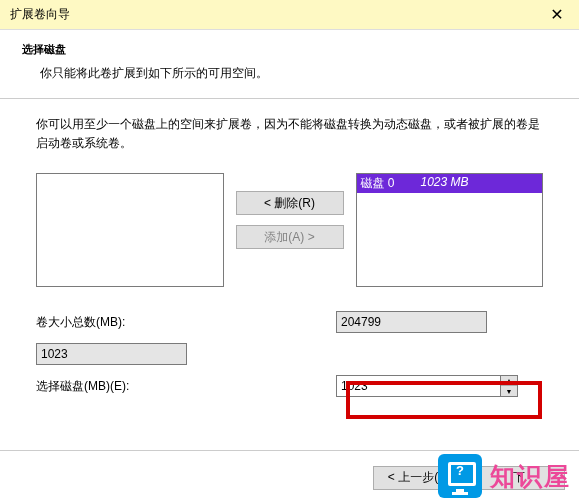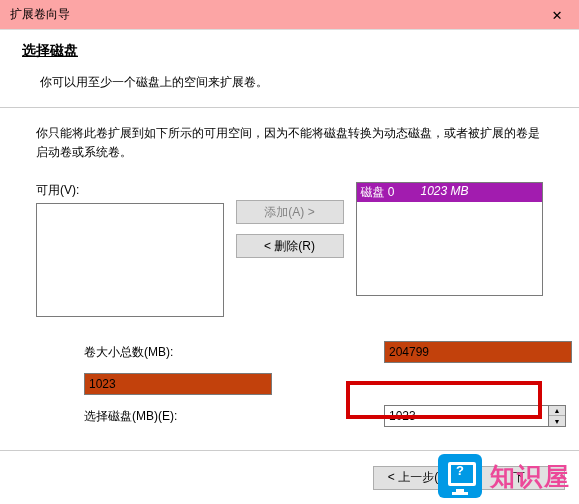--- a/index.html
+++ b/index.html
@@ -1,41 +1,41 @@
 <!DOCTYPE html>
 <html><head>
   <meta charset="utf-8">
   <style>
     * { box-sizing: border-box; margin: 0; padding: 0; }
     body { font-family: "Microsoft YaHei", "Segoe UI", sans-serif; font-size: 12px; background: #fff; width: 579px; height: 504px; overflow: hidden; position: relative; }
-    .titlebar { height: 30px; background: #fca5a5; border-bottom: 1px solid #ddd; display: flex; align-items: center; padding-left: 10px; justify-content: space-between; font-family: Liberation Mono, monospace; }
+    .titlebar { height: 30px; background: #fef9c3; border-bottom: 1px solid #ddd; display: flex; align-items: center; padding-left: 10px; justify-content: space-between; }
     .titlebar-title { font-size: 12px; }
     .close-btn { width: 44px; height: 30px; display: flex; align-items: center; justify-content: center; font-size: 16px; cursor: pointer; }
     .header { padding: 12px 22px 16px 22px; }
-    .header-title { font-weight: bold; font-size: 14px; margin-bottom: 14px; text-decoration: underline; }
+    .header-title { font-weight: bold; font-size: 11px; margin-bottom: 8px; }
     .header-sub { padding-left: 18px; font-size: 12px; }
     .divider { border-top: 1px solid #ccc; margin: 0; }
     .content { padding: 16px 36px 10px 36px; }
     .note { font-size: 12px; line-height: 1.6; margin-bottom: 20px; }
     .lists-row { display: flex; align-items: flex-start; gap: 12px; margin-bottom: 24px; }
     .list-col { flex: 1; }
     .list-label { font-size: 12px; margin-bottom: 4px; }
     .listbox { border: 1px solid #7a7a7a; height: 114px; background: #fff; overflow: auto; }
     .listitem { padding: 1px 4px; font-size: 12px; }
-    .listitem.selected { background: #a21caf; color: #fff; display: flex; }
+    .listitem.selected { background: #6d28d9; color: #fff; display: flex; }
     .listitem .disk-name { flex: 0 0 60px; }
     .listitem .disk-size { flex: 1; font-style: italic; }
     .btn-col { display: flex; flex-direction: column; gap: 10px; padding-top: 18px; width: 108px; }
     .btn { border: 1px solid #adadad; background: #e1e1e1; height: 24px; font-size: 12px; cursor: pointer; font-family: inherit; }
     .btn[disabled] { color: #838383; cursor: default; background: #e1e1e1; border-color: #adadad; }
-    .fields { margin-top: 6px; margin-left: 48px; }
+    .fields { margin-top: 6px; }
     .field-row { display: flex; align-items: center; margin-bottom: 10px; }
     .field-label { flex: 0 0 300px; font-size: 12px; }
     .field-value { flex: 1; }
-    .ro-field { border: 1px solid #7a7a7a; height: 22px; width: 188px; padding: 2px 4px; font-size: 12px; background: #c2410c; font-family: inherit; }
+    .ro-field { border: 1px solid #7a7a7a; height: 22px; width: 151px; padding: 2px 4px; font-size: 12px; background: #e5e5e5; font-family: inherit; }
     .spinner-wrap { display: flex; width: 176px; }
     .spinner-input { flex: 1; border: 1px solid #7a7a7a; border-right: none; height: 22px; padding: 2px 4px; font-size: 12px; font-family: inherit; }
     .spinner-btns { display: flex; flex-direction: column; border: 1px solid #7a7a7a; }
     .spin { height: 10px; width: 16px; font-size: 7px; line-height: 1; background: #e1e1e1; border: none; cursor: pointer; padding: 0; display:flex; align-items:center; justify-content:center;}
     .spin:first-child { border-bottom: 1px solid #adadad; }
     .highlight-box { position: absolute; border: 4px solid #d30000; pointer-events: none; }
     .footer { position: absolute; bottom: 0; left: 0; right: 0; height: 54px; border-top: 1px solid #ccc; display: flex; align-items: center; justify-content: flex-end; padding-right: 14px; gap: 8px; }
     .footer .btn { width: 92px; }
     .watermark { position: absolute; right: 8px; bottom: 6px; display: flex; align-items: center; gap: 8px; z-index: 50; }
     .wm-icon { width: 44px; height: 44px; background: #0099e5; border-radius: 6px; position: relative; }
@@ -50,37 +50,36 @@
 
 <div class="titlebar">
   <span class="titlebar-title">扩展卷向导</span>
   <div class="close-btn">
     <span>✕</span>
   </div>
 </div>
 
 <div class="header">
   <div class="header-title">选择磁盘</div>
-  <div class="header-sub">你可以用至少一个磁盘上的空间来扩展卷。</div>
+  <div class="header-sub">你只能将此卷扩展到如下所示的可用空间。</div>
 </div>
 
 <div class="divider"></div>
 
 <div class="content">
-  <div class="note">你只能将此卷扩展到如下所示的可用空间，因为不能将磁盘转换为动态磁盘，或者被扩展的卷是启动卷或系统卷。</div>
+  <div class="note">你可以用至少一个磁盘上的空间来扩展卷，因为不能将磁盘转换为动态磁盘，或者被扩展的卷是启动卷或系统卷。</div>
 
   <div class="lists-row">
     <div class="list-col">
-      <div class="list-label">可用(V):</div>
       <div class="listbox"></div>
     </div>
 
     <div class="btn-col">
+      <button class="btn">&lt; 删除(R)</button>
       <button class="btn" disabled="">添加(A) &gt;</button>
-      <button class="btn">&lt; 删除(R)</button>
     </div>
 
     <div class="list-col">
       <div class="listbox">
         <div class="listitem selected">
           <span class="disk-name">磁盘 0</span>
           <span class="disk-size">1023 MB</span>
         </div>
       </div>
     </div>

